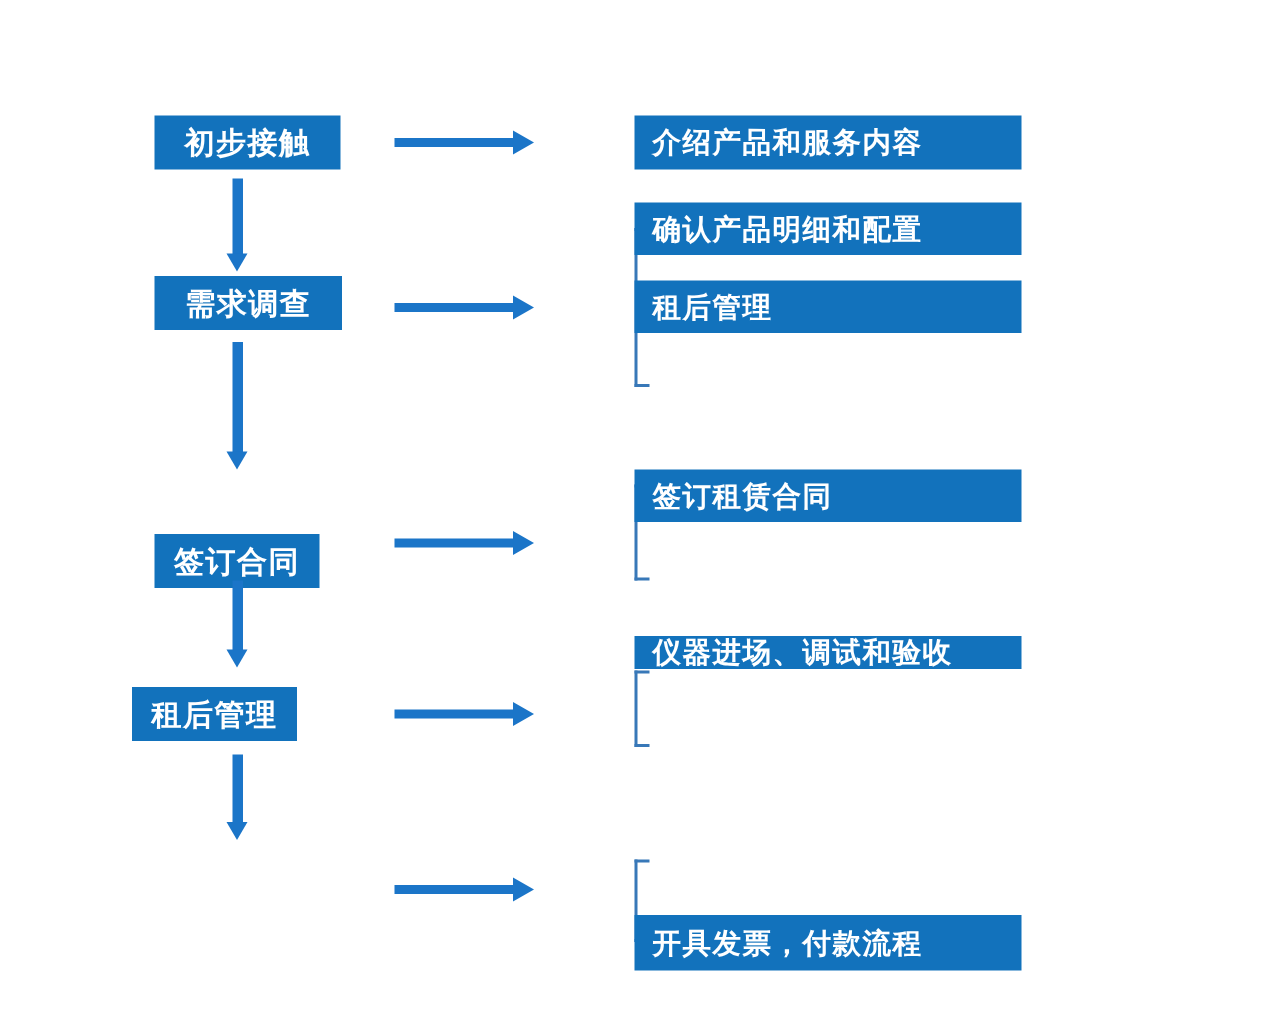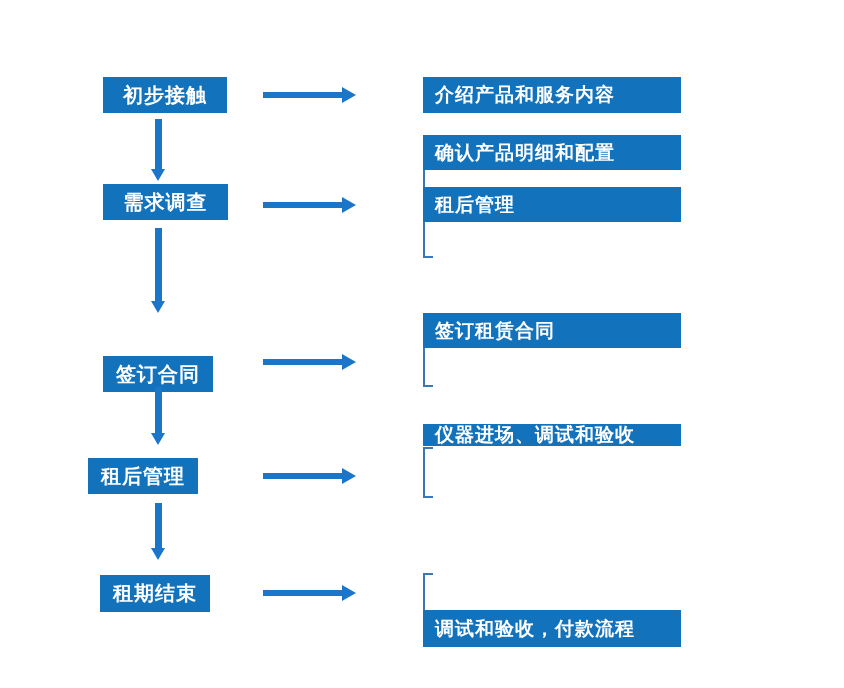--- a/index.html
+++ b/index.html
@@ -78,21 +78,20 @@
 </head>
 <body>
 
 <div class="canvas">
 
 
   <div class="box left" style="left:103px;top:77px;width:124px;height:36px">初步接触</div>
   <div class="box left" style="left:103px;top:184px;width:125px;height:36px">需求调查</div>
   <div class="box left" style="left:103px;top:356px;width:110px;height:36px">签订合同</div>
   <div class="box left" style="left:88px;top:458px;width:110px;height:36px">租后管理</div>
-  <div class="box left" style="left:100px;top:575px;width:110px;height:37px">租期结束</div>
 
   <div class="harrow" style="top:87px">
     <div class="shaft"></div>
     <div class="head"></div>
   </div>
   <div class="harrow" style="top:197px">
     <div class="shaft"></div>
     <div class="head"></div>
   </div>
   <div class="harrow" style="top:354px">
@@ -132,15 +131,15 @@
 
   <div class="box right" style="top:77px;height:36px">介绍产品和服务内容</div>
 
   <div class="box right" style="top:135px;height:35px">确认产品明细和配置</div>
   <div class="box right" style="top:187px;height:35px">租后管理</div>
 
   <div class="box right" style="top:313px;height:35px">签订租赁合同</div>
 
   <div class="box right" style="top:424px;height:22px">仪器进场、调试和验收</div>
 
-  <div class="box right" style="top:610px;height:37px">调试和验收，付款流程</div>
+  <div class="box right" style="top:610px;height:37px">开具发票，付款流程</div>
 
 </div>
 
 </body></html>

